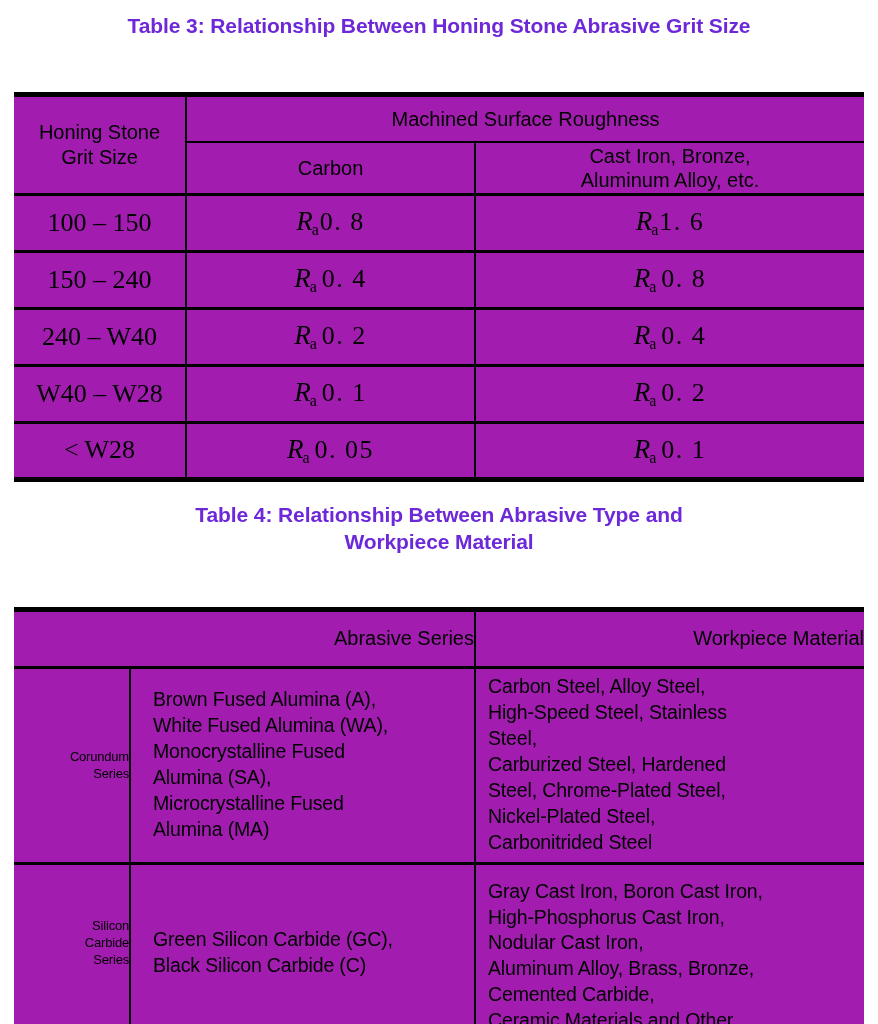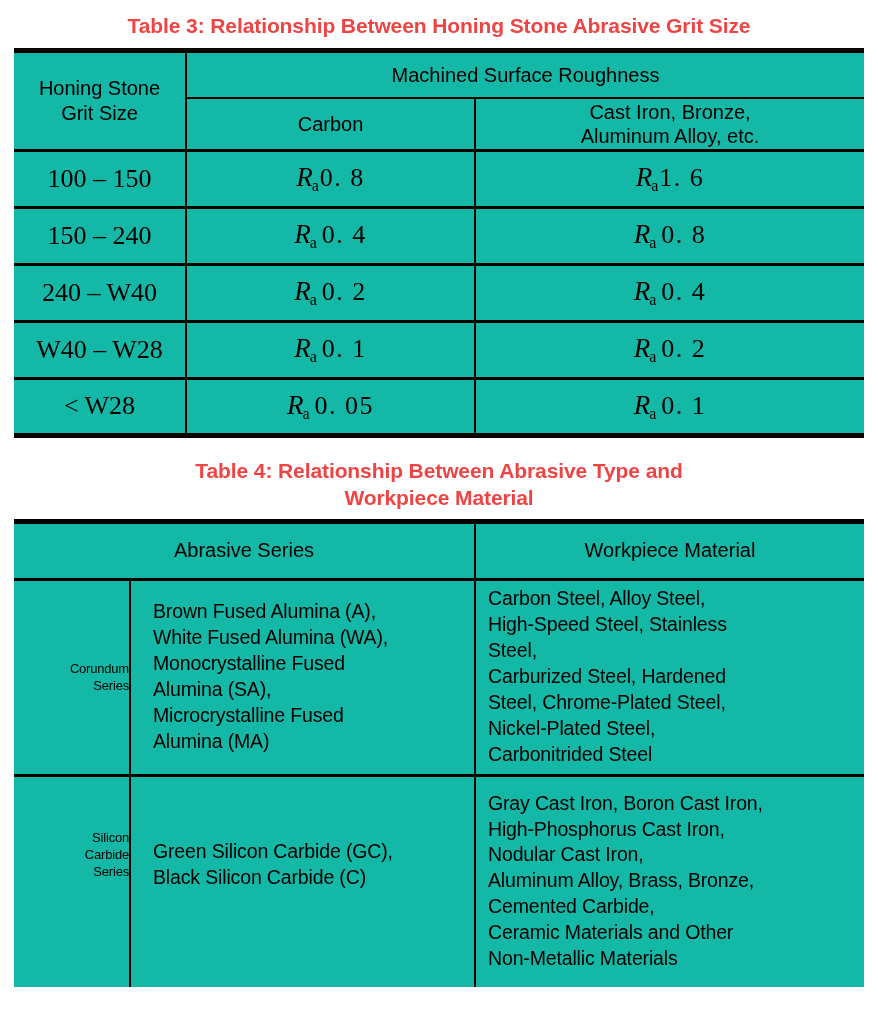--- a/index.html
+++ b/index.html
@@ -24,31 +24,32 @@
   }
 
   
   .table-title {
     text-align: center;
     font-family: "Liberation Sans", sans-serif;
     font-size: 21px;
     font-weight: bold;
     line-height: 1.28;
     letter-spacing: -0.1px;
-    color: #ef4444;
+    color: #6d28d9;
   }
   #title3 { padding-top: 13px; padding-bottom: 8px; }
   #title4 { padding-top: 20px; padding-bottom: 7px; }
 
   
   table.tbl {
     width: 850px;
     border-collapse: collapse;
     table-layout: fixed;
-    background: #14b8a6;
+    background: #a21caf;
+    margin-top: 44px;
   }
   table.tbl td, table.tbl th {
     padding: 0;
     vertical-align: middle;
     font-weight: normal;
   }
 
   .rule-top    { border-top: 5px solid #000; }
   .rule-bottom { border-bottom: 5px solid #000; }
   .hline       { border-bottom: 3px solid #000; }
@@ -103,21 +104,21 @@
     letter-spacing: 1.5px;
     margin-left: 5px;
   }
   .ra.tight .val { margin-left: 1px; }
 
   
   .t4 .colA { width: 116px; }
   .t4 .colB { width: 345px; }
   .t4 .colC { width: 389px; }
 
-  .t4 .hdr-row td { height: 58px; }
+  .t4 .hdr-row td { height: 58px; text-align: right; }
 
   .body-sans {
     font-family: "Liberation Sans", sans-serif;
     font-size: 19.5px;
     font-weight: bold;
     line-height: 1.33;
     text-align: left;
     letter-spacing: -0.15px;
   }
   .series-label {

